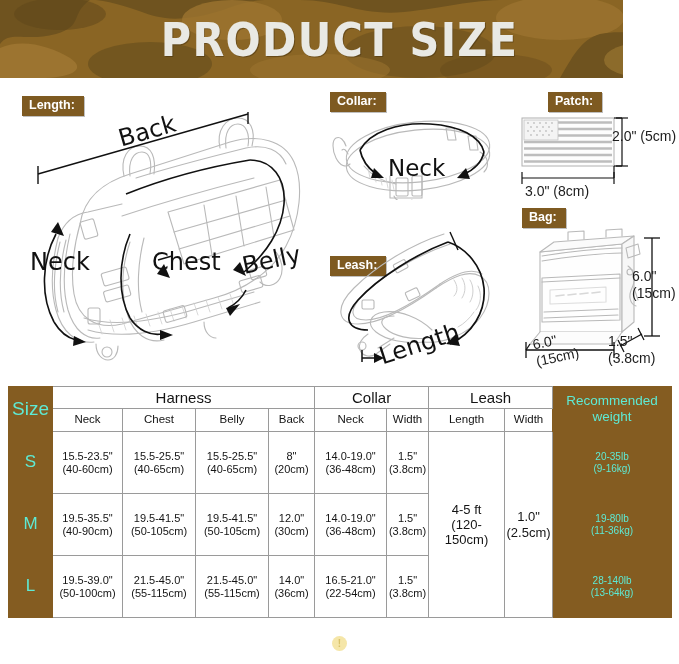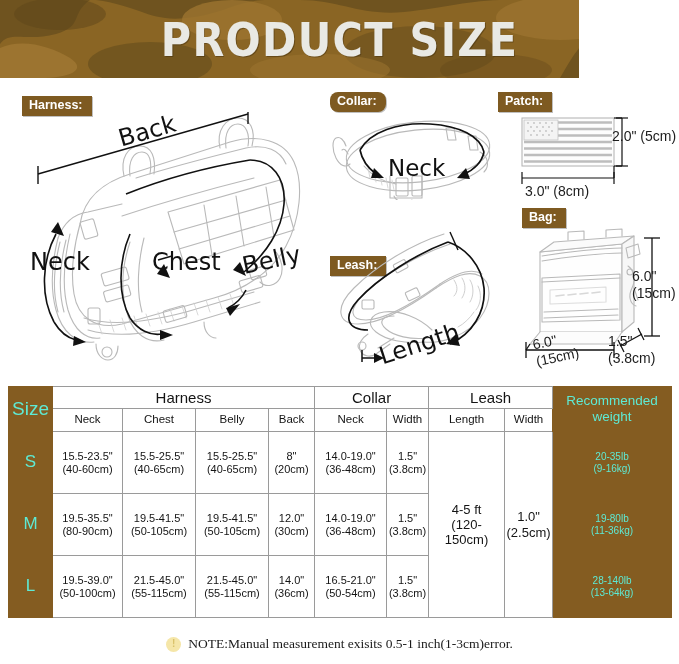--- a/index.html
+++ b/index.html
@@ -6,21 +6,21 @@
   html, body {
     width: 679px; height: 664px;
     background: #ffffff;
     font-family: "Liberation Sans", sans-serif;
     overflow: hidden;
   }
   #page { position: relative; width: 679px; height: 664px; background: #fff; }
 
   
   .banner {
-    position: absolute; left: 0; top: 0; width: 579px; height: 78px;
+    position: absolute; left: 0; top: 0; width: 623px; height: 78px;
     overflow: hidden; background: #a16207;
   }
   .banner-title {
     position: absolute; left: 0; top: 0; width: 679px; height: 78px;
     display: flex; align-items: center; justify-content: center;
     color: #e9e9e4;
     font-family: "DejaVu Sans", sans-serif;
     font-weight: bold;
     font-size: 47px;
     letter-spacing: 1.5px;
@@ -123,21 +123,21 @@
       <ellipse cx="560" cy="18" rx="64" ry="22" fill="#9c7430" opacity="0.75"></ellipse>
       <path d="M600,34 C630,28 660,40 679,34 L679,78 L560,78 C572,58 580,40 600,34 Z" fill="#6f531f"></path>
       <ellipse cx="648" cy="60" rx="44" ry="18" fill="#a07c33" opacity="0.6"></ellipse>
       <ellipse cx="320" cy="70" rx="70" ry="16" fill="#9c7430" opacity="0.55"></ellipse>
       <ellipse cx="60" cy="14" rx="46" ry="16" fill="#5e4619" opacity="0.5"></ellipse>
       <ellipse cx="496" cy="70" rx="56" ry="16" fill="#5e4619" opacity="0.35"></ellipse>
     </svg>
     <div class="banner-title">PRODUCT SIZE</div>
   </div>
 
-  <div class="badge" style="left:22px; top:96px;">Harness:</div>
+  <div class="badge" style="left:22px; top:96px;">Length:</div>
 
   <svg class="diagram" style="left:18px; top:112px;" width="310" height="262" viewBox="0 0 310 262">
     <g fill="none" stroke="#b9b9b9" stroke-width="1.1" stroke-linejoin="round" stroke-linecap="round">
 
       <path d="M62,112 C66,86 86,70 112,62 L212,30 C240,22 266,28 276,50 C286,72 282,108 268,134 C254,160 226,178 196,186 L104,212 C78,218 60,206 56,182 C52,158 56,134 62,112 Z"></path>
 
       <path d="M118,66 C150,56 196,44 228,36 C248,32 262,38 268,52"></path>
       <path d="M104,104 C140,92 196,76 236,66"></path>
 
       <path d="M150,100 L262,68 L276,118 L166,152 Z"></path>
@@ -227,21 +227,21 @@
     <g stroke="#111" stroke-width="1.6" fill="none">
         <path d="M228,178 C224,186 218,192 210,196"></path>
       </g>
   </svg>
 
   <div class="callout" style="left:118px; top:117px; font-size:24px; transform:rotate(-16deg);">Back</div>
   <div class="callout" style="left:30px; top:248px; font-size:24px;">Neck</div>
   <div class="callout" style="left:152px; top:248px; font-size:24px;">Chest</div>
   <div class="callout" style="left:242px; top:246px; font-size:24px; transform:rotate(-12deg);">Belly</div>
 
-  <div class="badge" style="left:330px; top:92px;border-radius:8px;">Collar:</div>
+  <div class="badge" style="left:330px; top:92px;">Collar:</div>
 
   <svg class="diagram" style="left:326px; top:110px;" width="180" height="90" viewBox="0 0 180 90">
     <g fill="none" stroke="#b9b9b9" stroke-width="1.1" stroke-linejoin="round" stroke-linecap="round">
       <ellipse cx="92" cy="42" rx="72" ry="30" transform="rotate(-6 92 42)"></ellipse>
       <ellipse cx="92" cy="50" rx="72" ry="30" transform="rotate(-6 92 50)"></ellipse>
       <path d="M20,36 C18,30 14,26 10,28 C6,30 6,40 10,48 C14,56 20,58 24,54"></path>
       <path d="M22,44 C20,40 18,38 16,40"></path>
 
       <path d="M64,66 L64,88 L96,88 L96,64"></path>
       <rect x="70" y="68" width="12" height="18" rx="1.5"></rect>
@@ -266,21 +266,21 @@
       <path d="M34,40 C44,22 72,12 104,14 C134,16 154,26 158,42"></path>
       <path d="M34,40 C36,50 42,58 50,64"></path>
       <path d="M158,42 C156,52 148,60 138,64"></path>
     </g>
     <polygon points="48,58 58,68 45,68" fill="#111"></polygon>
     <polygon points="140,58 131,68 144,69" fill="#111"></polygon>
   </svg>
 
   <div class="callout" style="left:388px; top:155px; font-size:23px;">Neck</div>
 
-  <div class="badge" style="left:498px; top:92px;">Patch:</div>
+  <div class="badge" style="left:548px; top:92px;">Patch:</div>
 
   <svg class="diagram" style="left:518px; top:114px;" width="160" height="74" viewBox="0 0 160 74">
 
     <rect x="4" y="4" width="92" height="48" fill="#fdfdfd" stroke="#b0b0b0" stroke-width="1"></rect>
     <g stroke="#bdbdbd" stroke-width="2.4">
       <line x1="40" y1="8.5" x2="94" y2="8.5"></line>
       <line x1="40" y1="15" x2="94" y2="15"></line>
       <line x1="40" y1="21.5" x2="94" y2="21.5"></line>
       <line x1="6" y1="28" x2="94" y2="28"></line>
       <line x1="6" y1="34.5" x2="94" y2="34.5"></line>
@@ -523,21 +523,21 @@
         <td class="brown-cell rec-cell">
           <span>20-35lb</span><br>
           <span>(9-16kg)</span>
         </td>
       </tr>
 
       <tr>
         <td class="brown-cell size-letter">M</td>
         <td class="data-cell">
           <span>19.5-35.5"</span><br>
-          <span>(80-90cm)</span>
+          <span>(40-90cm)</span>
         </td>
         <td class="data-cell">
           <span>19.5-41.5"</span><br>
           <span>(50-105cm)</span>
         </td>
         <td class="data-cell">
           <span>19.5-41.5"</span><br>
           <span>(50-105cm)</span>
         </td>
         <td class="data-cell">
@@ -571,32 +571,31 @@
         <td class="data-cell">
           <span>21.5-45.0"</span><br>
           <span>(55-115cm)</span>
         </td>
         <td class="data-cell">
           <span>14.0"</span><br>
           <span>(36cm)</span>
         </td>
         <td class="data-cell">
           <span>16.5-21.0"</span><br>
-          <span>(50-54cm)</span>
+          <span>(22-54cm)</span>
         </td>
         <td class="data-cell">
           <span>1.5"</span><br>
           <span>(3.8cm)</span>
         </td>
         <td class="brown-cell rec-cell">
           <span>28-140lb</span><br>
           <span>(13-64kg)</span>
         </td>
       </tr>
     </tbody>
   </table>
 
   <div class="note">
     <span class="note-icon">!</span>
-    <span>NOTE:Manual measurement exisits 0.5-1 inch(1-3cm)error.</span>
   </div>
 
 </div>
 
 </body></html>

